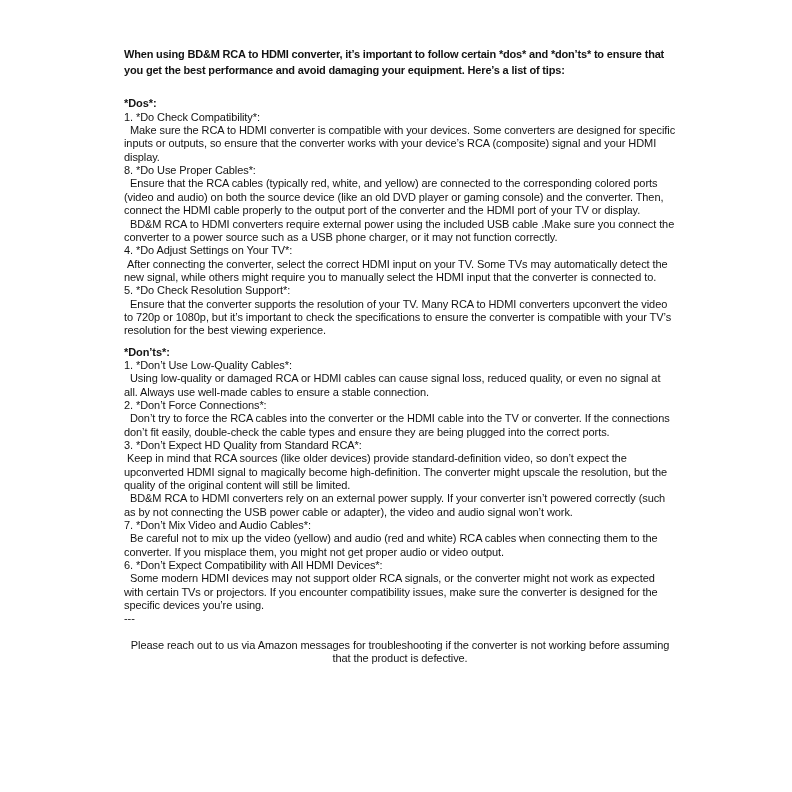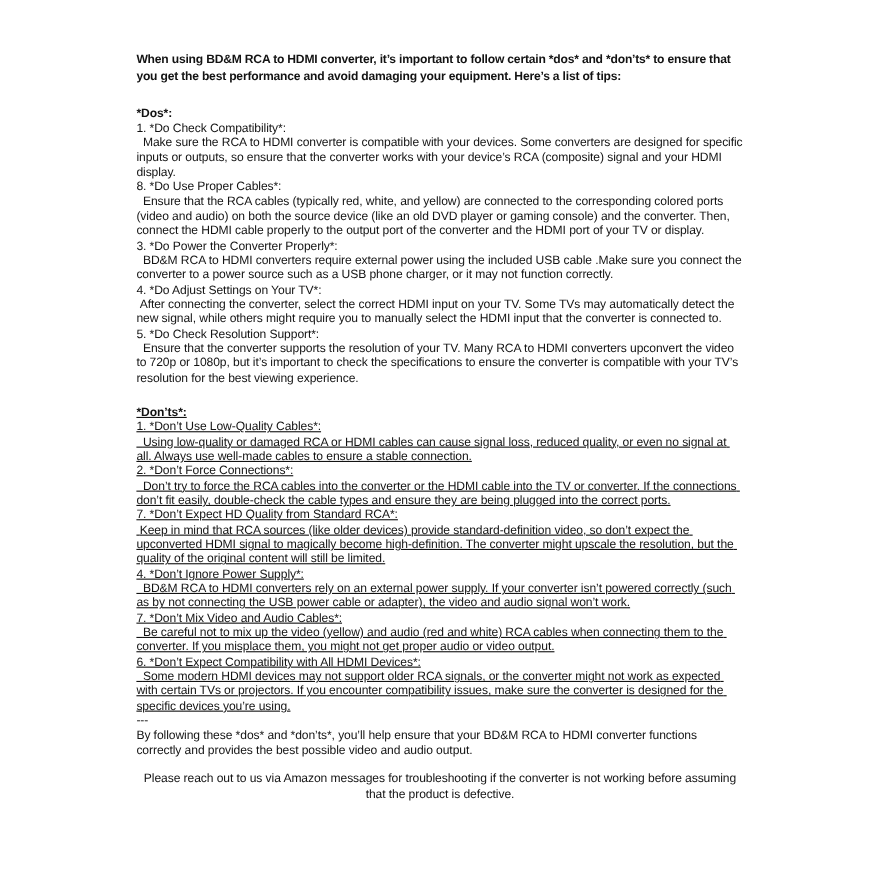--- a/index.html
+++ b/index.html
@@ -30,22 +30,21 @@
     font-weight: 700;
     font-size: 11px;
     line-height: 16.2px;
     letter-spacing: -0.18px;
     margin-bottom: 19px;
   }
   .section-heading {
     font-weight: 700;
   }
   .section-donts {
-    margin-top: 18px;
-    text-decoration: underline;
+    margin-top: 8px;
   }
   .support-note {
     margin-top: 13px;
     text-align: center;
   }
 </style>
 </head>
 <body>
 
 <div class="page">
@@ -54,50 +53,47 @@
 
   <div class="section">
     <p class="txt section-heading">*Dos*:</p>
 
     <p class="txt">1. *Do Check Compatibility*:</p>
     <p class="txt">  Make sure the RCA to HDMI converter is compatible with your devices. Some converters are designed for specific inputs or outputs, so ensure that the converter works with your device’s RCA (composite) signal and your HDMI display.</p>
 
     <p class="txt">8. *Do Use Proper Cables*:</p>
     <p class="txt">  Ensure that the RCA cables (typically red, white, and yellow) are connected to the corresponding colored ports (video and audio) on both the source device (like an old DVD player or gaming console) and the converter. Then, connect the HDMI cable properly to the output port of the converter and the HDMI port of your TV or display.</p>
 
-    <p class="txt">3. *Do Power the Converter Properly*:</p>
     <p class="txt">  BD&amp;M RCA to HDMI converters require external power using the included USB cable .Make sure you connect the converter to a power source such as a USB phone charger, or it may not function correctly.</p>
 
     <p class="txt">4. *Do Adjust Settings on Your TV*:</p>
     <p class="txt"> After connecting the converter, select the correct HDMI input on your TV. Some TVs may automatically detect the new signal, while others might require you to manually select the HDMI input that the converter is connected to.</p>
 
     <p class="txt">5. *Do Check Resolution Support*:</p>
     <p class="txt">  Ensure that the converter supports the resolution of your TV. Many RCA to HDMI converters upconvert the video to 720p or 1080p, but it’s important to check the specifications to ensure the converter is compatible with your TV’s resolution for the best viewing experience.</p>
   </div>
 
   <div class="section section-donts">
     <p class="txt section-heading">*Don’ts*:</p>
 
     <p class="txt">1. *Don’t Use Low-Quality Cables*:</p>
     <p class="txt">  Using low-quality or damaged RCA or HDMI cables can cause signal loss, reduced quality, or even no signal at all. Always use well-made cables to ensure a stable connection.</p>
 
     <p class="txt">2. *Don’t Force Connections*:</p>
     <p class="txt">  Don’t try to force the RCA cables into the converter or the HDMI cable into the TV or converter. If the connections don’t fit easily, double-check the cable types and ensure they are being plugged into the correct ports.</p>
 
-    <p class="txt">7. *Don’t Expect HD Quality from Standard RCA*:</p>
+    <p class="txt">3. *Don’t Expect HD Quality from Standard RCA*:</p>
     <p class="txt"> Keep in mind that RCA sources (like older devices) provide standard-definition video, so don’t expect the upconverted HDMI signal to magically become high-definition. The converter might upscale the resolution, but the quality of the original content will still be limited.</p>
 
-    <p class="txt">4. *Don’t Ignore Power Supply*:</p>
     <p class="txt">  BD&amp;M RCA to HDMI converters rely on an external power supply. If your converter isn’t powered correctly (such as by not connecting the USB power cable or adapter), the video and audio signal won’t work.</p>
 
     <p class="txt">7. *Don’t Mix Video and Audio Cables*:</p>
     <p class="txt">  Be careful not to mix up the video (yellow) and audio (red and white) RCA cables when connecting them to the converter. If you misplace them, you might not get proper audio or video output.</p>
 
     <p class="txt">6. *Don’t Expect Compatibility with All HDMI Devices*:</p>
     <p class="txt">  Some modern HDMI devices may not support older RCA signals, or the converter might not work as expected with certain TVs or projectors. If you encounter compatibility issues, make sure the converter is designed for the specific devices you’re using.</p>
   </div>
 
   <p class="txt">---</p>
-  <p class="txt">By following these *dos* and *don’ts*, you’ll help ensure that your BD&amp;M RCA to HDMI converter functions correctly and provides the best possible video and audio output.</p>
 
   <p class="txt support-note">Please reach out to us via Amazon messages for troubleshooting if the converter is not working before assuming that the product is defective.</p>
 
 </div>
 
 </body></html>

